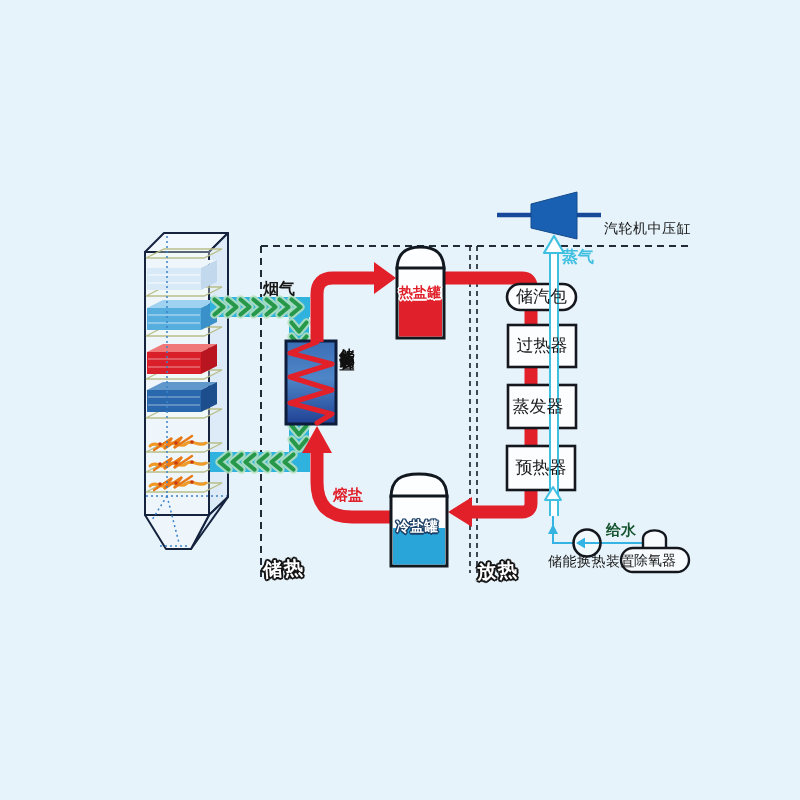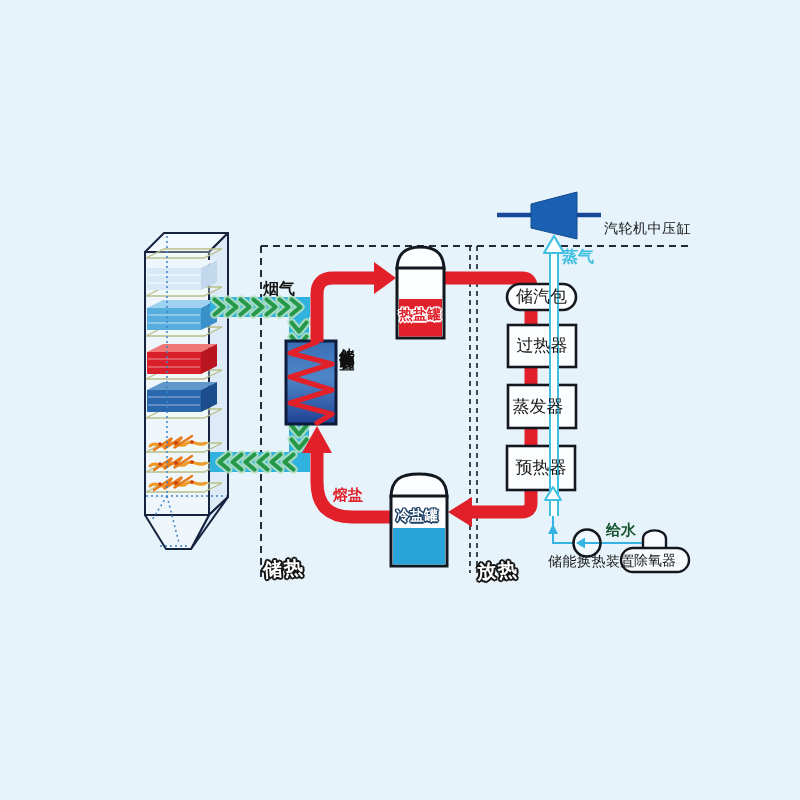--- a/index.html
+++ b/index.html
@@ -224,23 +224,23 @@
 
   <g>
     <line x1="497" y1="215" x2="531" y2="215" stroke="#17489a" stroke-width="4.5"></line>
     <line x1="577" y1="215" x2="601" y2="215" stroke="#17489a" stroke-width="4.5"></line>
     <polygon points="531,204 577,192 577,239 531,228" fill="#1a60b2" stroke="#134a8e" stroke-width="1"></polygon>
   </g>
 </svg>
 
 <div class="lbl" style="left:263px;top:279px;font-size:16px;font-weight:600;">烟气</div>
 <div class="lbl vert" style="left:337px;top:336px;font-size:15px;font-weight:600;letter-spacing:1.5px;color:#111;">储能换热装置</div>
-<div class="lbl lbl-center outline-white" style="left:396px;top:284px;width:48px;font-size:14px;font-weight:700;color:#e0202a;margin-top:22px;">热盐罐</div>
+<div class="lbl lbl-center outline-white" style="left:396px;top:284px;width:48px;font-size:14px;font-weight:700;color:#e0202a;">热盐罐</div>
 <div class="lbl" style="left:333px;top:486px;font-size:15px;font-weight:700;color:#e0202a;">熔盐</div>
-<div class="lbl lbl-center outline-navy" style="left:391px;top:507px;width:52px;font-size:14px;font-weight:700;color:#fff;">冷盐罐</div>
+<div class="lbl lbl-center outline-navy" style="left:391px;top:518px;width:52px;font-size:14px;font-weight:700;color:#fff;">冷盐罐</div>
 <div class="lbl lbl-center" style="left:507px;top:284px;width:69px;height:26px;line-height:26px;font-size:17px;">储汽包</div>
 <div class="lbl lbl-center" style="left:508px;top:325px;width:68px;height:42px;line-height:42px;font-size:17px;">过热器</div>
 <div class="lbl lbl-center" style="left:508px;top:385px;width:60px;height:43px;line-height:43px;font-size:17px;">蒸发器</div>
 <div class="lbl lbl-center" style="left:507px;top:446px;width:68px;height:44px;line-height:44px;font-size:17px;">预热器</div>
 <div class="lbl" style="left:562px;top:247px;font-size:16px;font-weight:700;color:#3fc0e0;">蒸气</div>
 <div class="lbl" style="left:604px;top:207px;font-size:14px;letter-spacing:0.5px;margin-top:13px;">汽轮机中压缸</div>
 <div class="lbl" style="left:606px;top:521px;font-size:15px;font-weight:700;color:#14532d;">给水</div>
 <div class="lbl" style="left:548px;top:553px;font-size:14px;letter-spacing:0.5px;">储能换热装置</div>
 <div class="lbl lbl-center" style="left:621px;top:548px;width:68px;height:24px;line-height:24px;font-size:14px;">除氧器</div>
 <div class="lbl zone-label" style="left:263px;top:556px;">储热</div>

